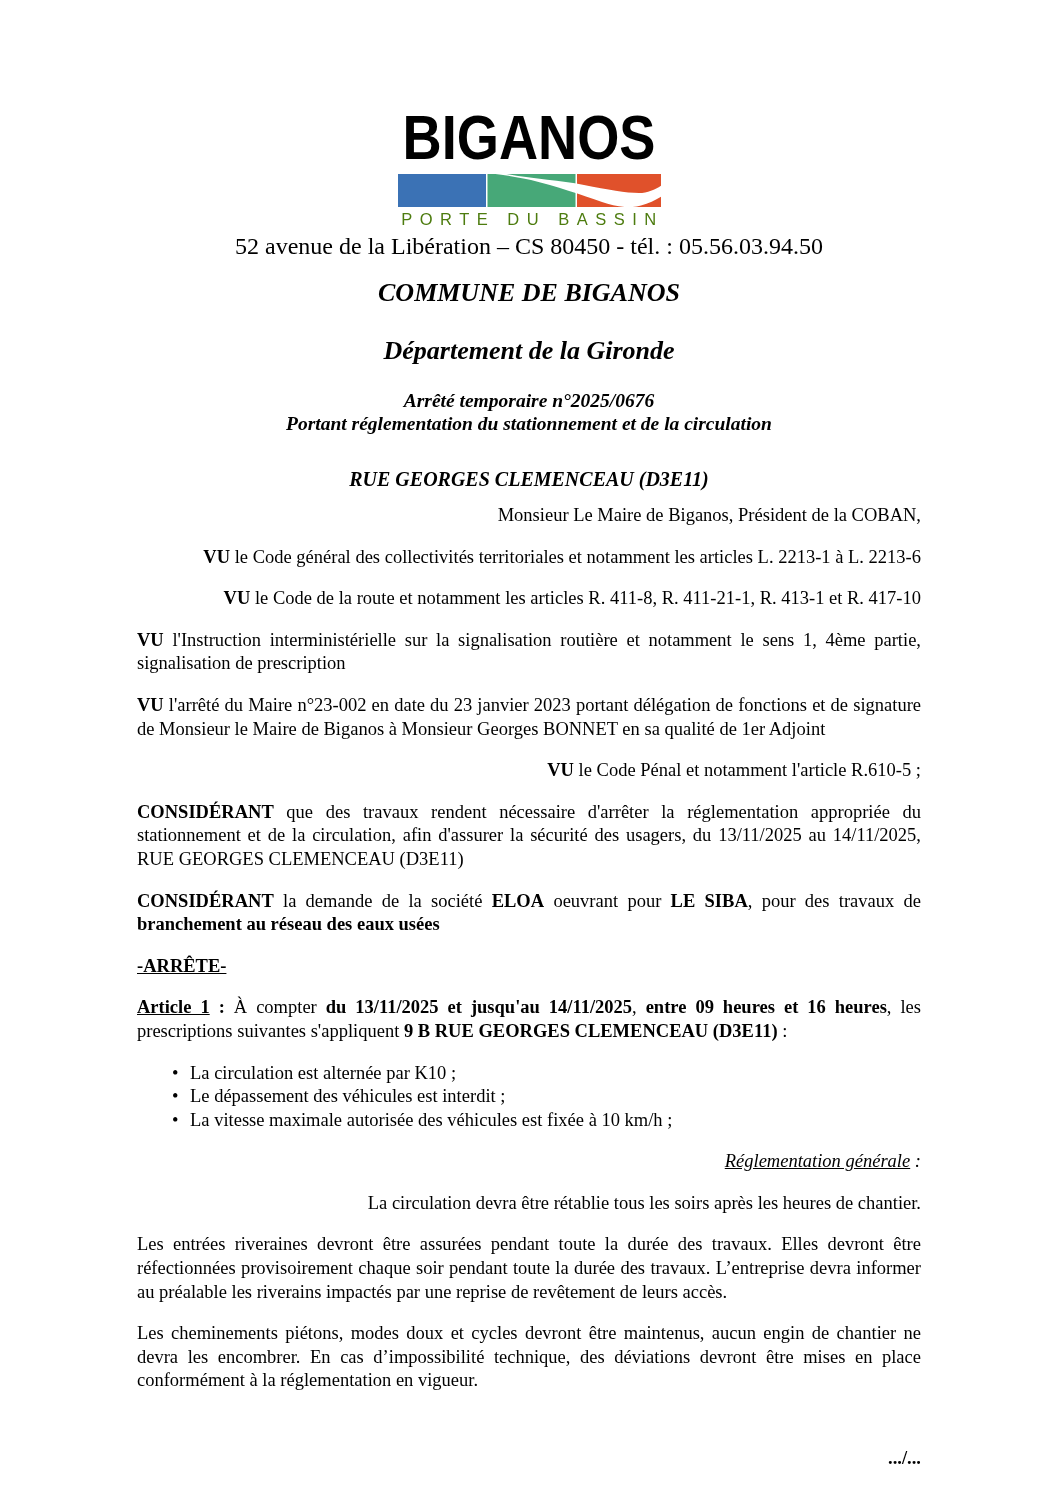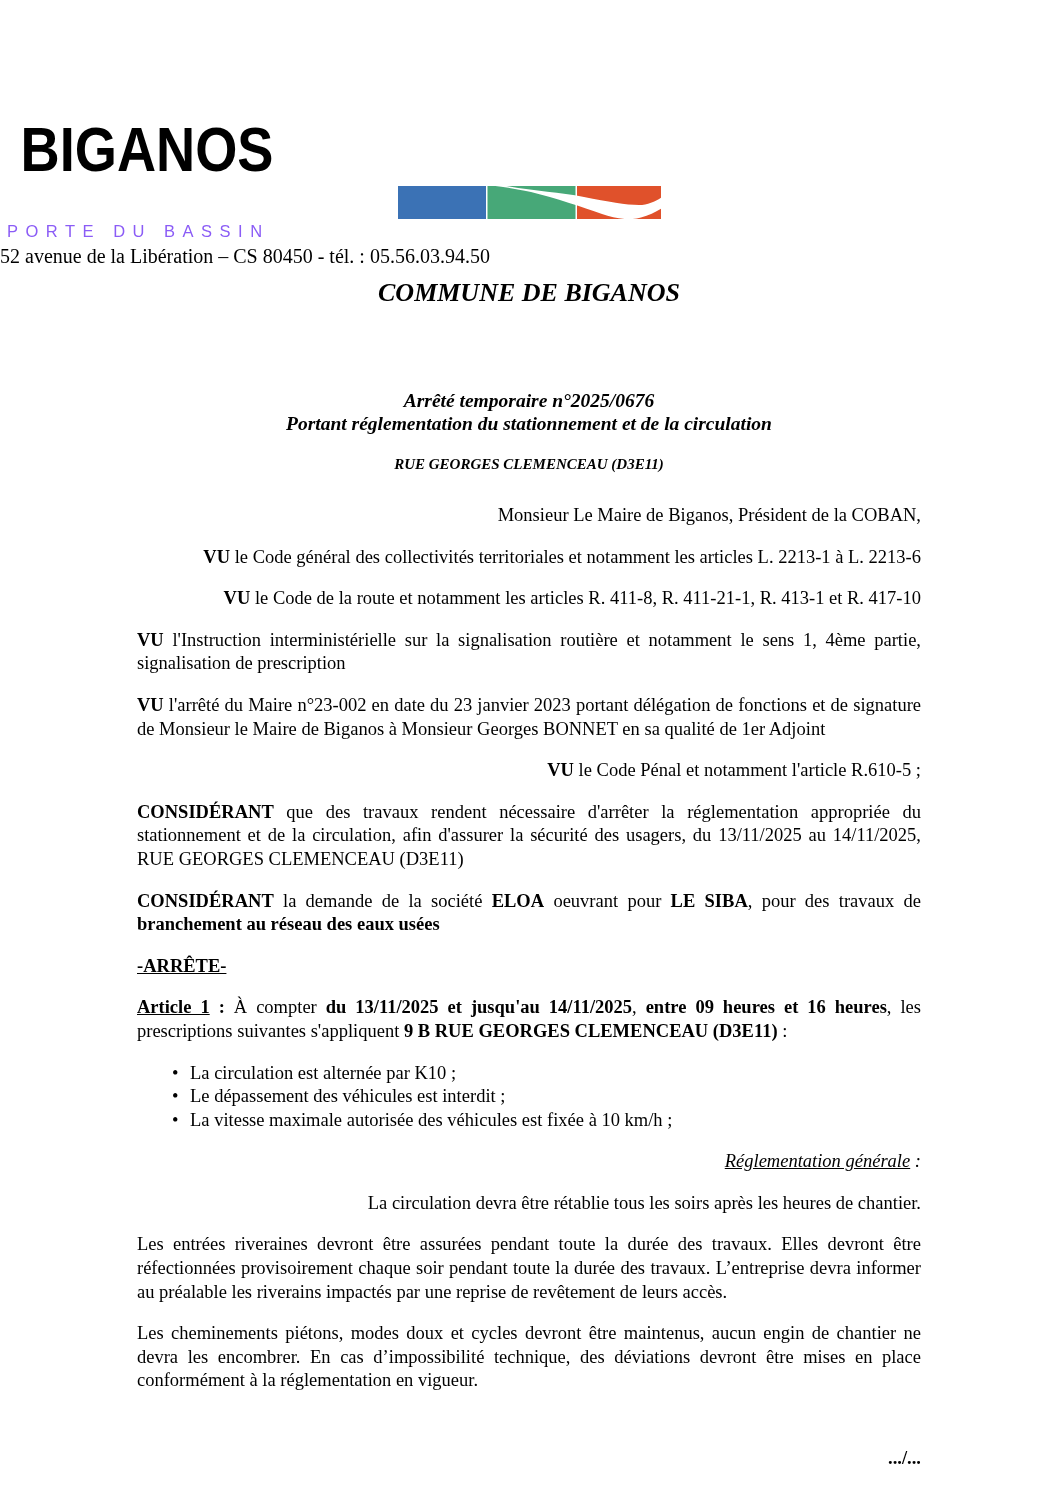--- a/index.html
+++ b/index.html
@@ -9,52 +9,53 @@
     height: 1497px;
     background: #ffffff;
     color: #000000;
     font-family: "Liberation Serif", "DejaVu Serif", serif;
     overflow: hidden;
   }
 
   
   .logo-block {
     position: absolute;
-    top: 118px;
+    top: 106px;
     left: 0;
     width: 100%;
+    text-align: center;
     line-height: 1;
   }
   .logo-wordmark {
     display: inline-block;
     font-family: "Liberation Sans", "DejaVu Sans", sans-serif;
     font-weight: bold;
     font-size: 63px;
     letter-spacing: 0px;
     transform: scaleX(0.86);
     transform-origin: center bottom;
     color: #000000;
   }
   .logo-bar { width: 263px; height: 33px; margin: 5px auto 4px auto; }
   .logo-bar svg { display: block; }
   .logo-tagline {
     font-family: "Liberation Sans", "DejaVu Sans", sans-serif;
     font-size: 16.5px;
     letter-spacing: 7.5px;
     margin-left: 7px; 
-    color: #8b5cf6;
+    color: #4d7c0f;
   }
-  .logo-address { font-size: 20px; margin-top: 6px; }
+  .logo-address { font-size: 24px; margin-top: 6px; }
 
   
   .h-center { position: absolute; left: 0; width: 100%; text-align: center; margin: 0; font-style: italic; }
   .commune      { top: 278px; font-size: 26px; font-weight: bold; }
   .departement  { top: 336px; font-size: 26px; font-weight: bold; }
   .arrete-head  { top: 389px; font-size: 19.5px; font-weight: bold; line-height: 23px; }
-  .street-head  { top: 456px; font-size: 15px; font-weight: bold; }
+  .street-head  { top: 468px; font-size: 20px; font-weight: bold; }
 
   
   .doc-body {
     position: absolute;
     left: 137px;
     top: 504px;
     width: 784px;
     font-size: 18.5px;
     line-height: 23.6px;
   }
@@ -91,20 +92,21 @@
         <rect x="89.5" y="0" width="88" height="33" fill="#47a878"></rect>
         <rect x="179" y="0" width="84" height="33" fill="#e0512b"></rect>
         <path fill="#ffffff" d="M 103 -1 C 133 5, 160 6, 186 11 C 210 15.5, 228 19, 241 19 C 250 19, 258 15, 264 11 L 264 22 C 258 26, 251 29, 243 31.5 C 231 35, 217 32.5, 204 28 C 184 21, 158 12, 133 6 C 117 2.5, 108 1, 88 -1 Z"></path>
       </svg>
     </div>
     <div class="logo-tagline">PORTE DU BASSIN</div>
     <div class="logo-address">52 avenue de la Libération – CS 80450 - tél. : 05.56.03.94.50</div>
   </div>
 
   <div class="h-center commune">COMMUNE DE BIGANOS</div>
+  <div class="h-center departement">Département de la Gironde</div>
 
   <div class="h-center arrete-head">
     <div>Arrêté temporaire n°2025/0676</div>
     <div>Portant réglementation du stationnement et de la circulation</div>
   </div>
 
   <div class="h-center street-head">RUE GEORGES CLEMENCEAU (D3E11)</div>
 
   <div class="doc-body" id="doc-body">
       <p class="align-left"><span>Monsieur Le Maire de Biganos, Président de la COBAN,</span></p>

